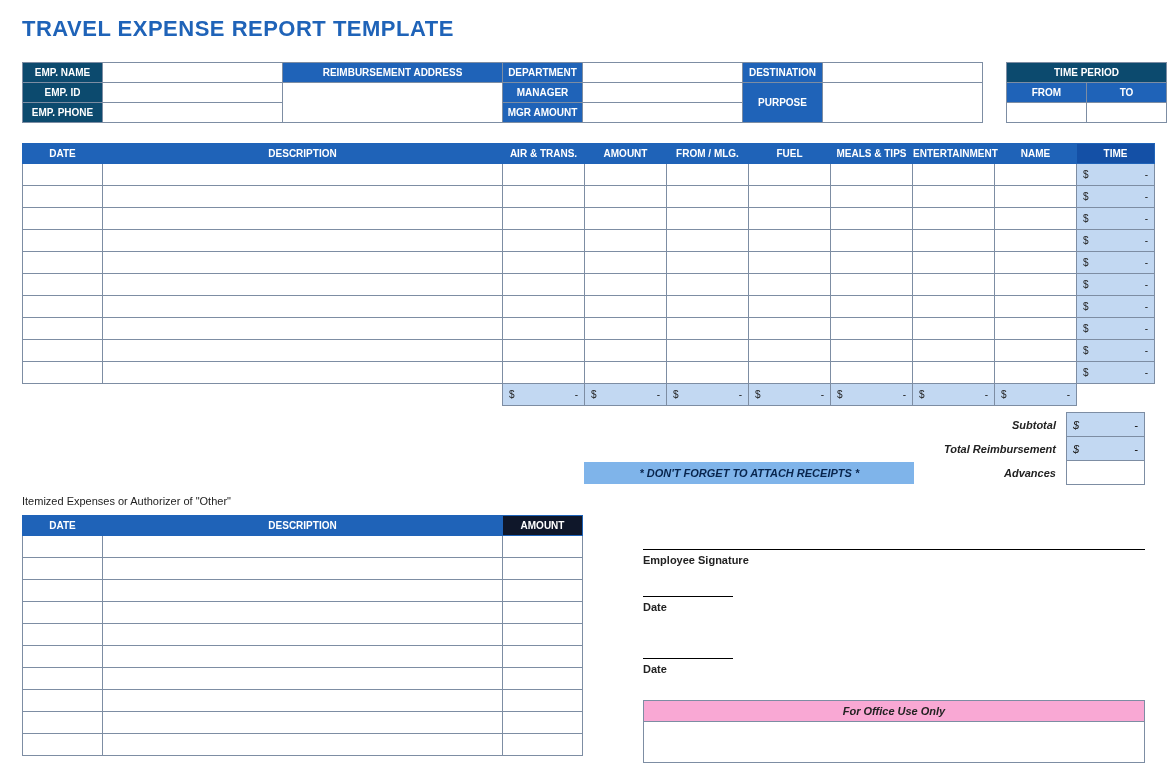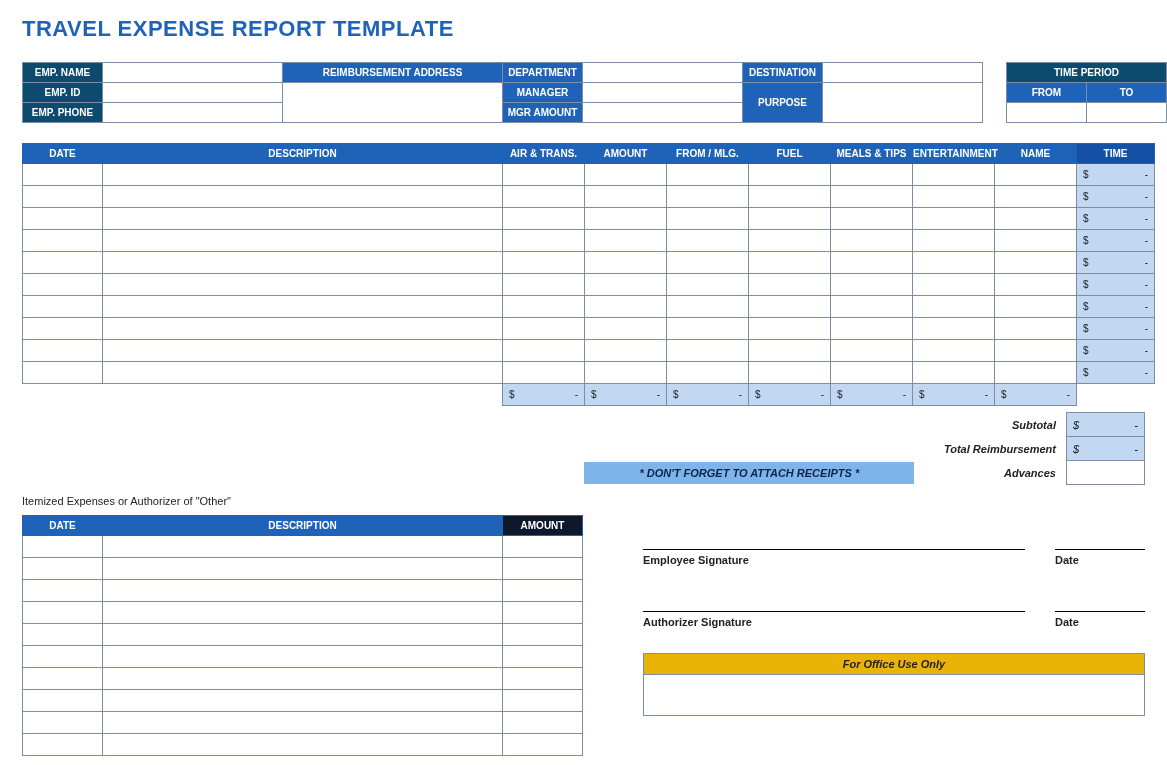--- a/index.html
+++ b/index.html
@@ -116,31 +116,31 @@
   .other-table th.o-date { width: 80px; }
   .other-table th.o-desc { width: 400px; }
   .other-table th.o-amt  { width: 80px; background: #0f172a; }
   .other-table td {
     border: 1px solid #7d8da3;
     height: 22px;
   }
 
   
   .sig-block { position: relative; }
-  .sig-line-row { display: flex; gap: 30px; margin-top: 18px; }
+  .sig-line-row { display: flex; gap: 30px; margin-top: 18px; flex-direction: column; }
   .sig-line { border-top: 1px solid #000; padding-top: 4px; font-weight: bold; font-size: 11px; }
   .sig-line.wide { flex: 1; }
   .sig-line.narrow { width: 90px; }
 
   .office-box {
     margin-top: 25px;
     border: 1px solid #7d8da3;
   }
   .office-box .hdr {
-    background: #eab308;
+    background: #f9a8d4;
     text-align: center;
     font-weight: bold;
     font-style: italic;
     font-size: 11px;
     padding: 4px 0;
     border-bottom: 1px solid #7d8da3;
   }
   .office-box .body { height: 40px; }
 
   .lower-wrap {
@@ -480,21 +480,20 @@
           </tr>
         </tbody>
     </table>
   </div>
   <div class="lower-right sig-block">
     <div class="sig-line-row">
       <div class="sig-line wide">Employee Signature</div>
       <div class="sig-line narrow">Date</div>
     </div>
     <div class="sig-line-row" style="margin-top:45px">
-      <div class="sig-line wide">Authorizer Signature</div>
       <div class="sig-line narrow">Date</div>
     </div>
     <div class="office-box">
       <div class="hdr">For Office Use Only</div>
       <div class="body"></div>
     </div>
   </div>
 </div>
 
 </body></html>

